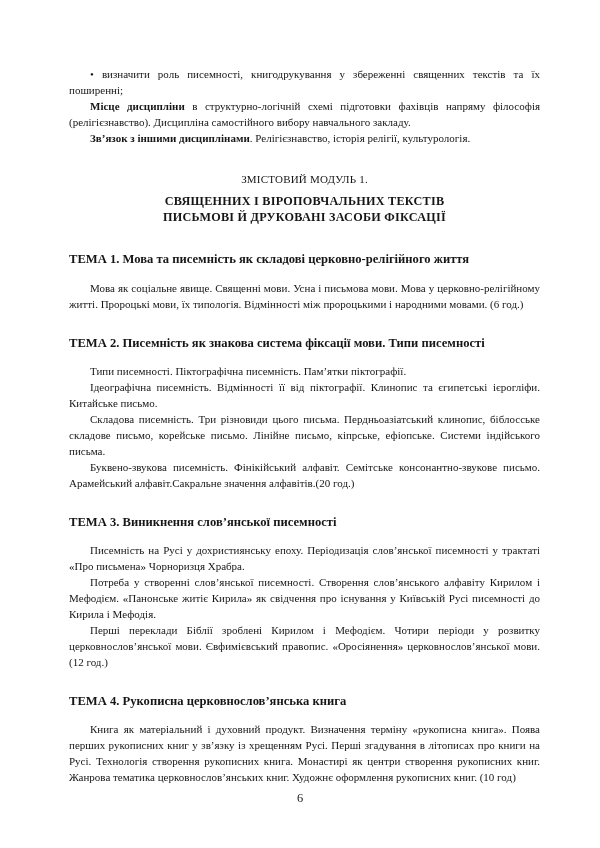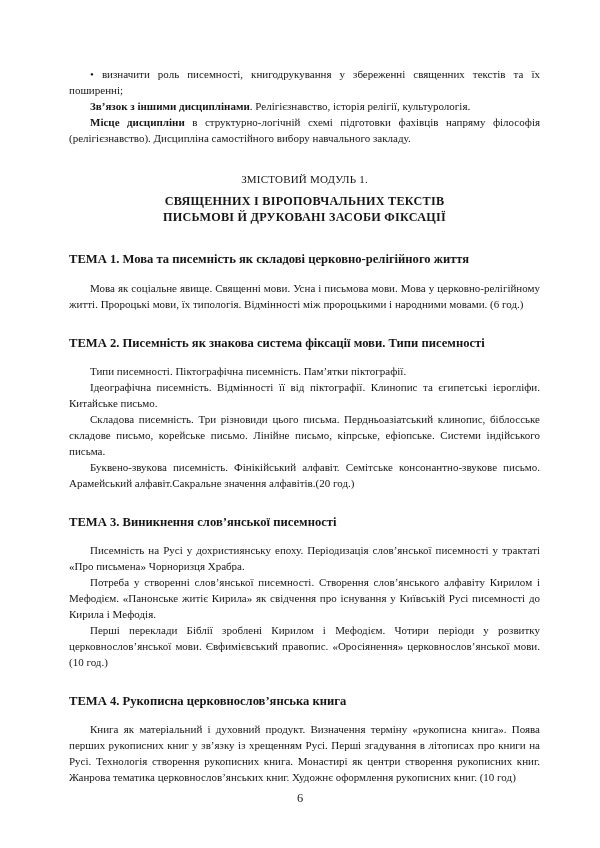--- a/index.html
+++ b/index.html
@@ -76,23 +76,23 @@
     font-size: 12.4px;
   }
 </style>
 </head>
 <body>
 
 <div class="page">
 
   <p class="body-text bullet-para"><span>•</span> <span>визначити роль писемності, книгодрукування у збереженні священних текстів та їх поширенні;</span></p>
 
+  <p class="body-text indent"><b>Місце дисципліни</b><span> в структурно-логічній схемі підготовки фахівців напряму філософія (релігієзнавство). Дисципліна самостійного вибору навчального закладу.</span></p>
+
   <p class="body-text indent"><b>Зв’язок з іншими дисциплінами</b><span>. Релігієзнавство, історія релігії, культурологія.</span></p>
-
-  <p class="body-text indent"><b>Місце дисципліни</b><span> в структурно-логічній схемі підготовки фахівців напряму філософія (релігієзнавство). Дисципліна самостійного вибору навчального закладу.</span></p>
 
   <div class="sp-after-intro"></div>
 
   <p class="module-line">ЗМІСТОВИЙ МОДУЛЬ 1.</p>
 
   <div class="sp-module-gap"></div>
 
   <p class="module-title">СВЯЩЕННИХ І ВІРОПОВЧАЛЬНИХ ТЕКСТІВ</p>
   <p class="module-title">ПИСЬМОВІ Й ДРУКОВАНІ ЗАСОБИ ФІКСАЦІЇ</p>
 
@@ -110,21 +110,21 @@
   <p class="body-text indent">Ідеографічна писемність. Відмінності її від піктографії. Клинопис та єгипетські ієрогліфи. Китайське письмо.</p>
   <p class="body-text indent">Складова писемність. Три різновиди цього письма. Пердньоазіатський клинопис, біблосське складове письмо, корейське письмо. Лінійне письмо, кіпрське, ефіопське. Системи індійського письма.</p>
   <p class="body-text indent">Буквено-звукова писемність. Фінікійський алфавіт. Семітське консонантно-звукове письмо. Арамейський алфавіт.Сакральне значення алфавітів.(20 год.)</p>
 
   <div class="sp-theme-gap"></div>
 
   <p class="theme-heading"><span class="tm">ТЕМА</span> 3. Виникнення слов’янської писемності</p>
   <div class="sp-after-theme"></div>
   <p class="body-text indent">Писемність на Русі у дохристиянську епоху. Періодизація слов’янської писемності у трактаті «Про письмена» Чорноризця Храбра.</p>
   <p class="body-text indent">Потреба у створенні слов’янської писемності. Створення слов’янського алфавіту Кирилом і Мефодієм. «Панонське житіє Кирила» як свідчення про існування у Київській Русі писемності до Кирила і Мефодія.</p>
-  <p class="body-text indent">Перші переклади Біблії зроблені Кирилом і Мефодієм. Чотири періоди у розвитку церковнослов’янської мови. Євфимієвський правопис. «Оросіянення» церковнослов’янської мови. (10 год.)</p>
+  <p class="body-text indent">Перші переклади Біблії зроблені Кирилом і Мефодієм. Чотири періоди у розвитку церковнослов’янської мови. Євфимієвський правопис. «Оросіянення» церковнослов’янської мови. (12 год.)</p>
 
   <div class="sp-theme-gap"></div>
 
   <p class="theme-heading"><span class="tm">ТЕМА</span> 4. Рукописна церковнослов’янська книга</p>
   <div class="sp-after-theme"></div>
   <p class="body-text indent">Книга як матеріальний і духовний продукт. Визначення терміну «рукописна книга». Поява перших рукописних книг у зв’язку із хрещенням Русі. Перші згадування в літописах про книги на Русі. Технологія створення рукописних книга. Монастирі як центри створення рукописних книг. Жанрова тематика церковнослов’янських книг. Художнє оформлення рукописних книг. (10 год)</p>
 
   <div class="page-number">6</div>
 
 </div>

